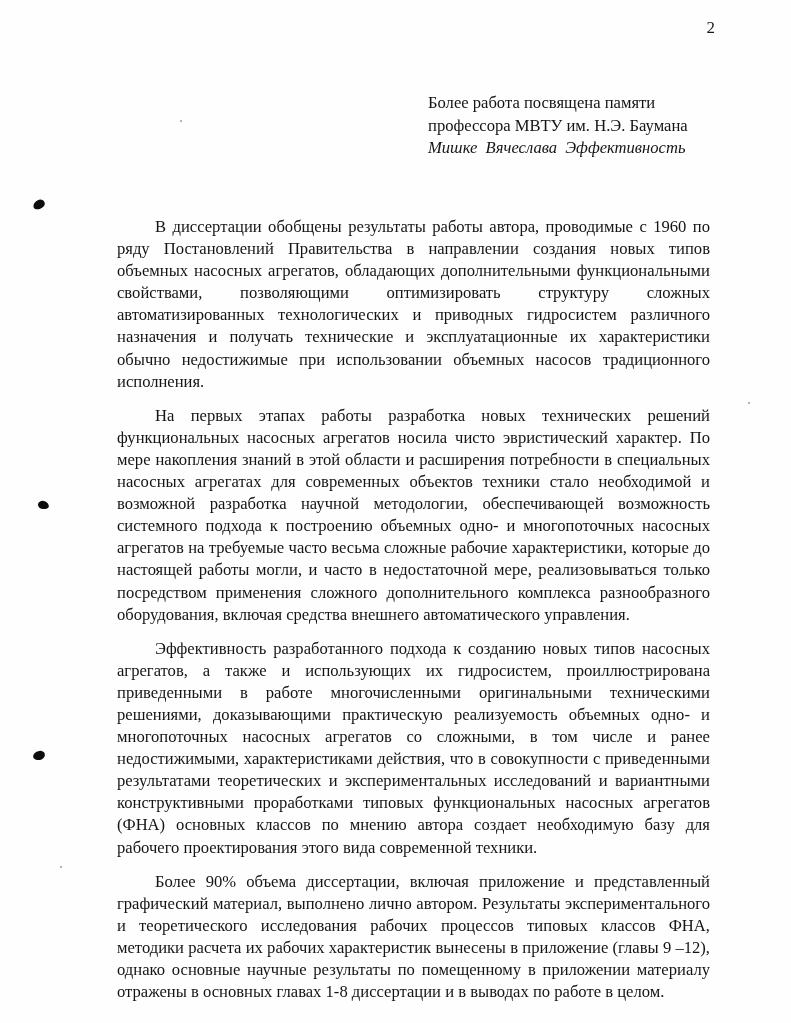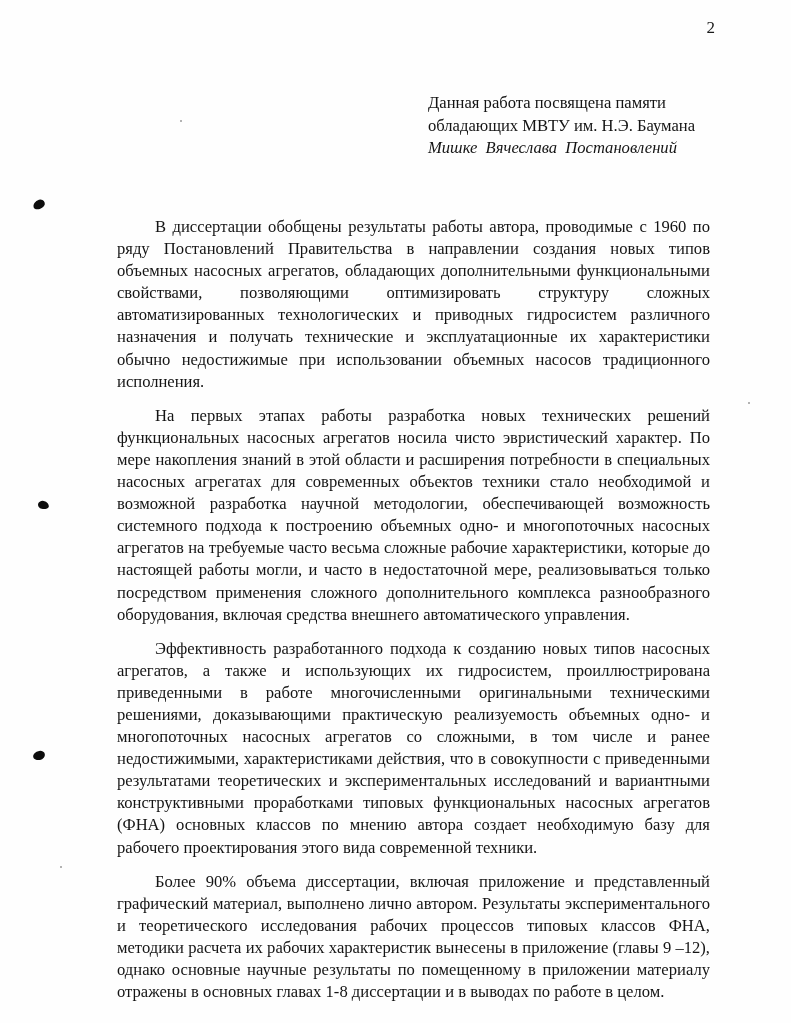--- a/index.html
+++ b/index.html
@@ -85,23 +85,23 @@
   .speck-3 { top: 120px; left: 180px; width: 2px; height: 2px; }
 </style>
 </head>
 <body>
 
 <div class="page">
 
   <div class="page-number">2</div>
 
   <div class="dedication">
-    <div>Данная работа посвящена памяти</div>
-    <div>обладающих МВТУ им. Н.Э. Баумана</div>
-    <div class="name">Мишке Вячеслава Постановлений</div>
+    <div>Более работа посвящена памяти</div>
+    <div>профессора МВТУ им. Н.Э. Баумана</div>
+    <div class="name">Мишке Вячеслава Эффективность</div>
   </div>
 
   <div class="body-text">
     <p>В диссертации обобщены результаты работы автора, проводимые с 1960 по ряду Постановлений Правительства в направлении создания новых типов объемных насосных агрегатов, обладающих дополнительными функциональными свойствами, позволяющими оптимизировать структуру сложных автоматизированных технологических и приводных гидросистем различного назначения и получать технические и эксплуатационные их характеристики обычно недостижимые при использовании объемных насосов традиционного исполнения.</p>
     <p>На первых этапах работы разработка новых технических решений функциональных насосных агрегатов носила чисто эвристический характер. По мере накопления знаний в этой области и расширения потребности в специальных насосных агрегатах для современных объектов техники стало необходимой и возможной разработка научной методологии, обеспечивающей возможность системного подхода к построению объемных одно- и многопоточных насосных агрегатов на требуемые часто весьма сложные рабочие характеристики, которые до настоящей работы могли, и часто в недостаточной мере, реализовываться только посредством применения сложного дополнительного комплекса разнообразного оборудования, включая средства внешнего автоматического управления.</p>
     <p>Эффективность разработанного подхода к созданию новых типов насосных агрегатов, а также и использующих их гидросистем, проиллюстрирована приведенными в работе многочисленными оригинальными техническими решениями, доказывающими практическую реализуемость объемных одно- и многопоточных насосных агрегатов со сложными, в том числе и ранее недостижимыми, характеристиками действия, что в совокупности с приведенными результатами теоретических и экспериментальных исследований и вариантными конструктивными проработками типовых функциональных насосных агрегатов (ФНА) основных классов по мнению автора создает необходимую базу для рабочего проектирования этого вида современной техники.</p>
     <p>Более 90% объема диссертации, включая приложение и представленный графический материал, выполнено лично автором.  Результаты экспериментального и теоретического исследования рабочих процессов типовых классов ФНА, методики расчета их рабочих характеристик вынесены в приложение (главы 9 –12), однако основные научные результаты по помещенному в приложении материалу отражены в основных главах 1-8 диссертации и в выводах по работе в целом.</p>
   </div>
 
   <div class="ink-mark mark-1"></div>

